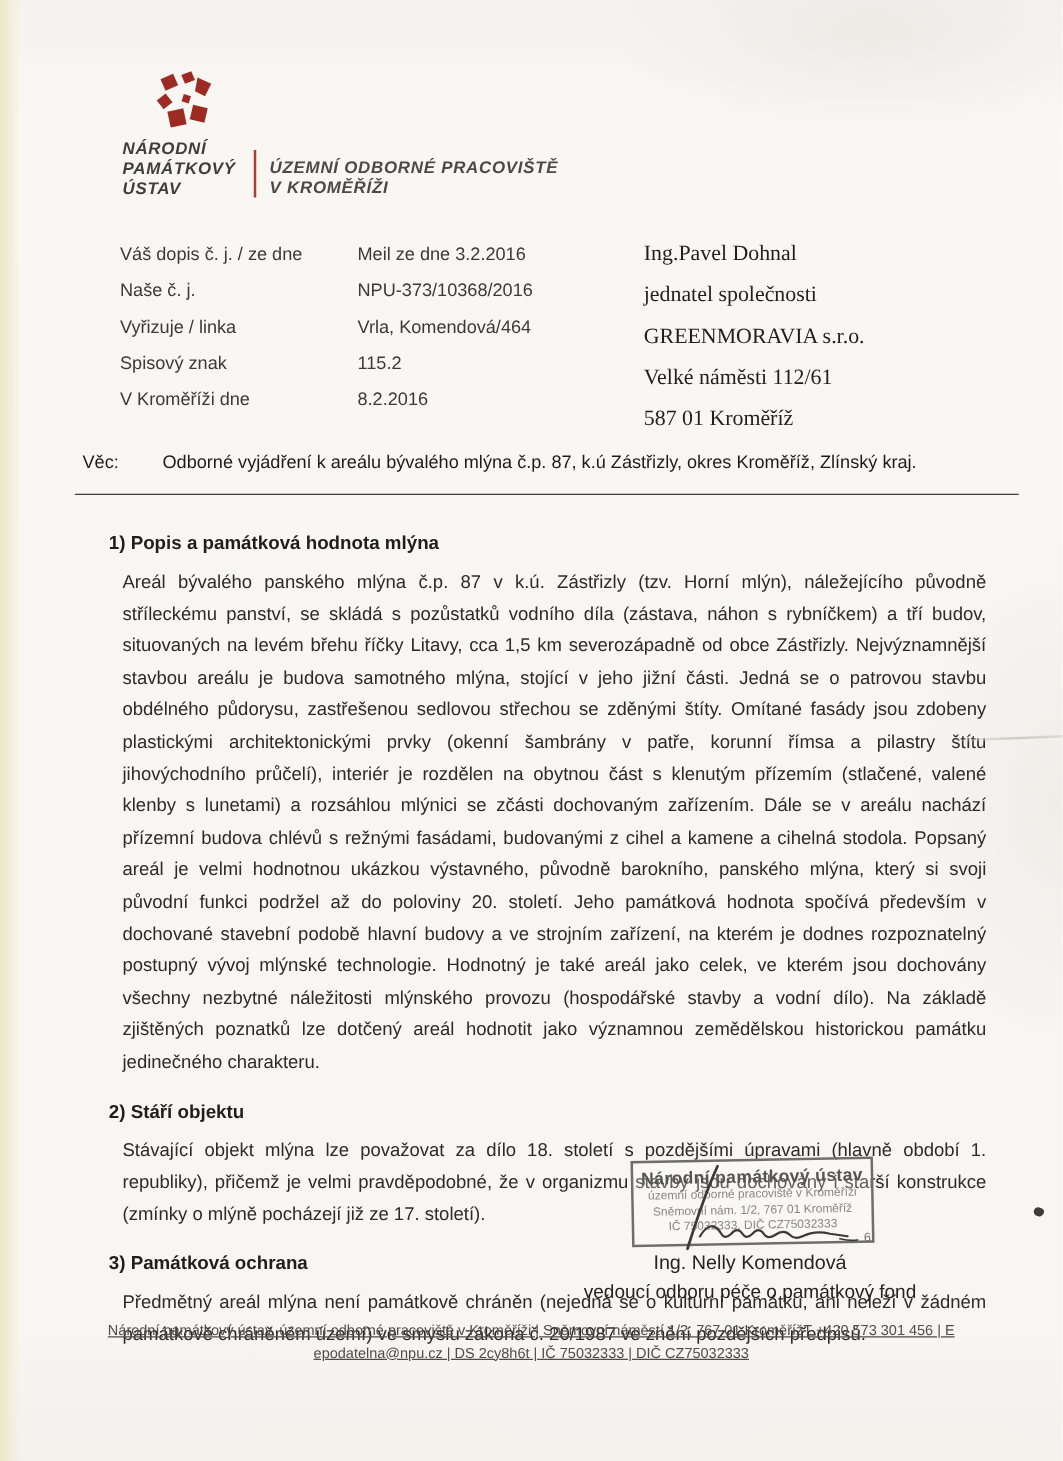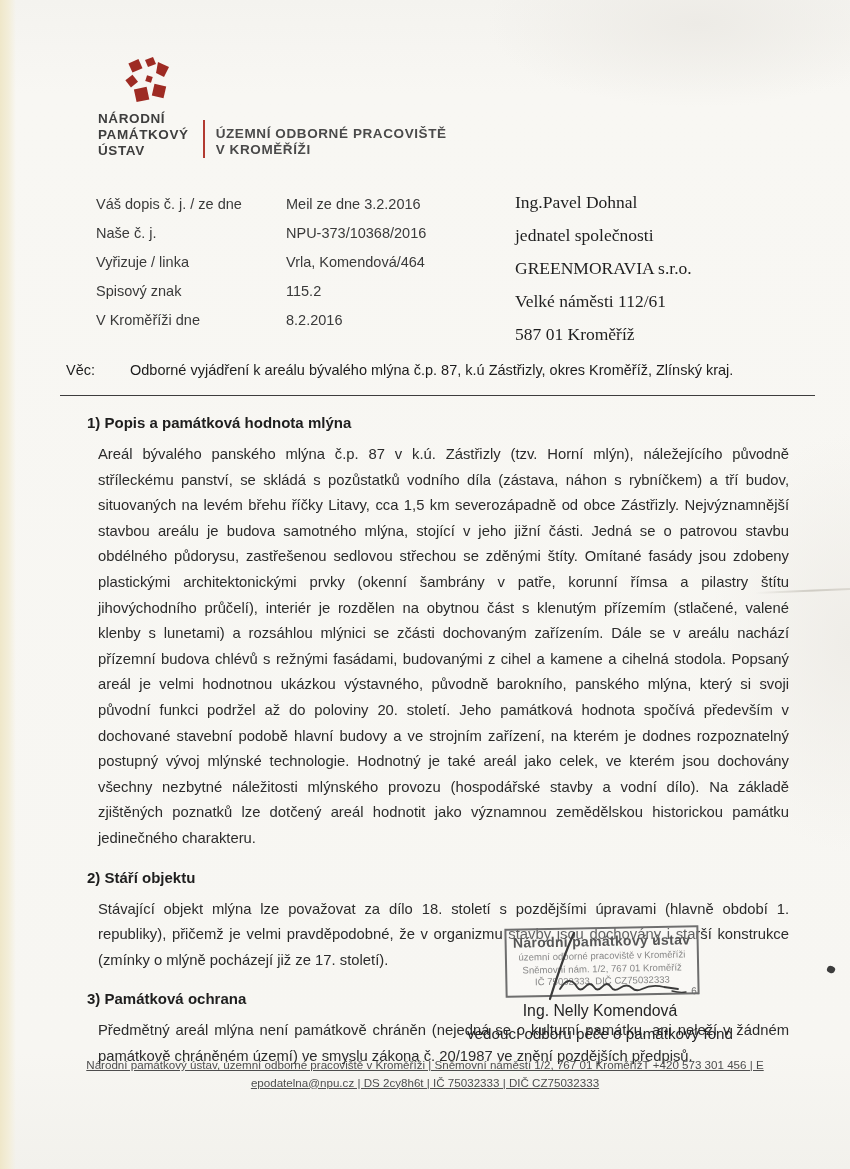--- a/index.html
+++ b/index.html
@@ -9,42 +9,42 @@
     background:
       radial-gradient(ellipse 300px 120px at 82% 2%, #edebe6 0%, rgba(237,235,230,0) 70%),
       radial-gradient(ellipse 200px 300px at 100% 55%, #efede8 0%, rgba(239,237,232,0) 70%),
       linear-gradient(180deg,#f4f3ef 0%,#f8f7f3 8%,#f7f6f2 90%,#f2f1ec 100%);
   }
   .page-edge-left{
     position:absolute;left:0;top:0;width:16px;height:1169px;
     background:linear-gradient(90deg,#efe7c9 0%,#f3eeda 55%,rgba(243,238,218,0) 100%);
   }
   
-  .header{position:absolute;left:98px;top:55px;}
+  .header{position:absolute;left:98px;top:55px;font-style:italic;}
   .logo-mark{display:block;margin-left:18px;}
   .header-text{display:flex;align-items:flex-end;margin-top:4px;}
   .org-name{font-weight:bold;font-size:13.5px;line-height:16px;letter-spacing:.6px;color:#3e3e3e;}
   .header-divider{width:2px;height:38px;background:#b23a31;margin:0 11px 1px 14px;}
   .dept-name{font-weight:bold;font-size:13.5px;line-height:16px;letter-spacing:.6px;color:#4a4a4a;padding-bottom:1px;}
   
   .meta{position:absolute;left:96px;top:196px;font-size:14.5px;color:#3a3a3a;}
   .meta-row{display:flex;height:29px;align-items:flex-start;}
   .meta-label{width:190px;flex:0 0 190px;}
   .meta-value{white-space:nowrap;}
   
   .recipient{position:absolute;left:515px;top:192px;font-family:"Liberation Serif",serif;font-size:17.5px;color:#1f1f1f;}
   .recipient div{height:33px;}
   
   .subject{position:absolute;left:66px;top:362px;font-size:14.5px;color:#1c1c1c;display:flex;}
   .subject-label{width:64px;flex:0 0 64px;}
   .subject-text{font-weight:500;}
   .rule{position:absolute;left:60px;width:755px;top:395px;border-top:1.7px solid #3d3d3d;}
   
   .sections{position:absolute;left:87px;top:414px;width:702px;}
-  .section h3{font-size:15px;margin:0 0 11px 0;color:#1e1e1e;}
+  .section h3{font-size:15px;margin:12px 0 11px 0;color:#1e1e1e;}
   .section p{margin:0 0 17px 11px;font-size:14.8px;line-height:25.6px;text-align:justify;color:#2b2b2b;}
   .section{margin-bottom:6px;}
   
   .stamp{
     position:absolute;left:505px;top:927px;width:194px;box-sizing:border-box;
     border:2px solid #6e6e6e;padding:4px 4px 6px;text-align:center;
     transform:rotate(-1.1deg);color:#7c7c7c;background:rgba(255,255,255,.25);
   }
   .stamp-line1{font-size:14px;font-weight:bold;color:#555;letter-spacing:.3px;line-height:17px;}
   .stamp-line{font-size:9.6px;line-height:12.5px;color:#878787;}

